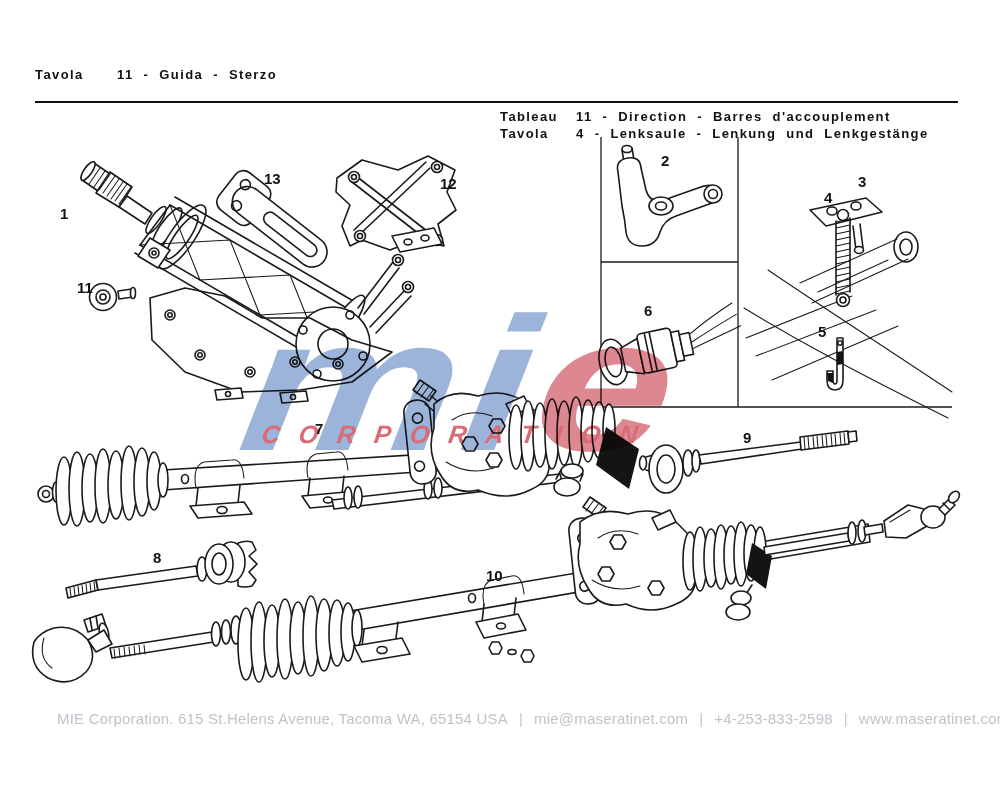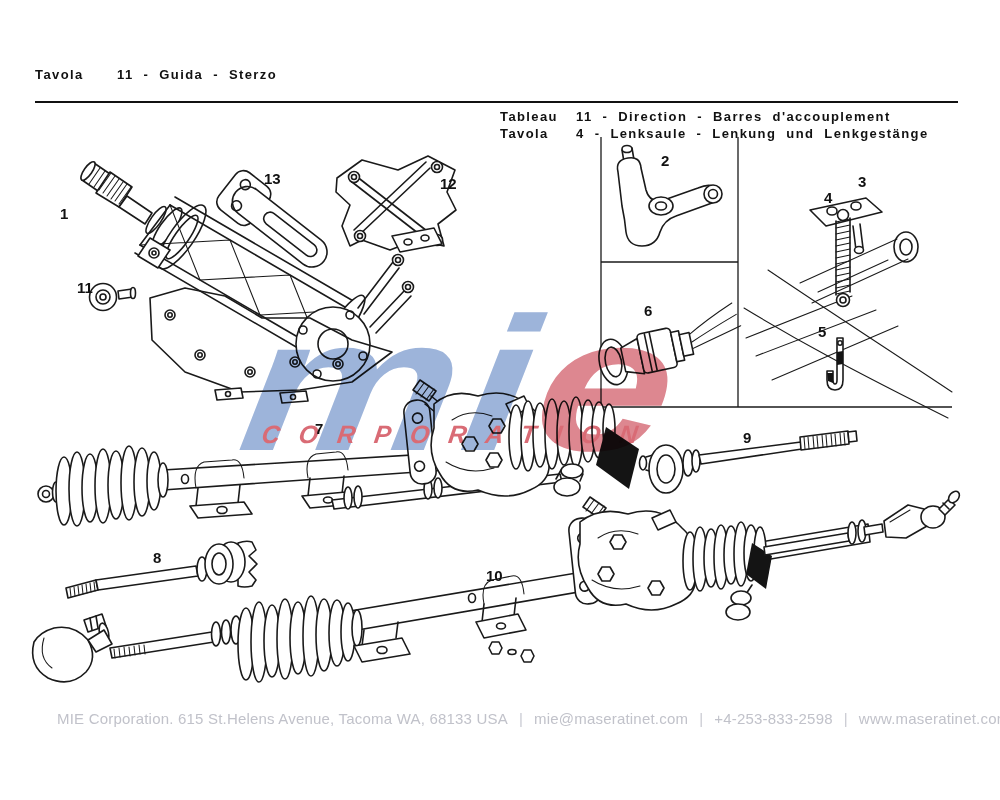--- a/index.html
+++ b/index.html
@@ -421,16 +421,16 @@
       <text class="lbl" x="486" y="581">10</text>
     </g>
   </svg>
 
   <div class="wm">
     <div class="wm-mie"><span class="wm-mi">mi</span><span class="wm-e">e</span></div>
     <div class="wm-corp">CORPORATION</div>
   </div>
 
   <div class="footer">
-    <span>MIE Corporation. 615 St.Helens Avenue, Tacoma WA, 68133 USA</span><span class="div">|</span><span>mie@maseratinet.com</span><span class="div">|</span><span>+4-253-833-2598</span><span class="div">|</span><span>www.maseratinet.com</span>
+    <span>MIE Corporation. 615 St.Helens Avenue, Tacoma WA, 65154 USA</span><span class="div">|</span><span>mie@maseratinet.com</span><span class="div">|</span><span>+4-253-833-2598</span><span class="div">|</span><span>www.maseratinet.com</span>
   </div>
 
 </div>
 
 </body></html>

